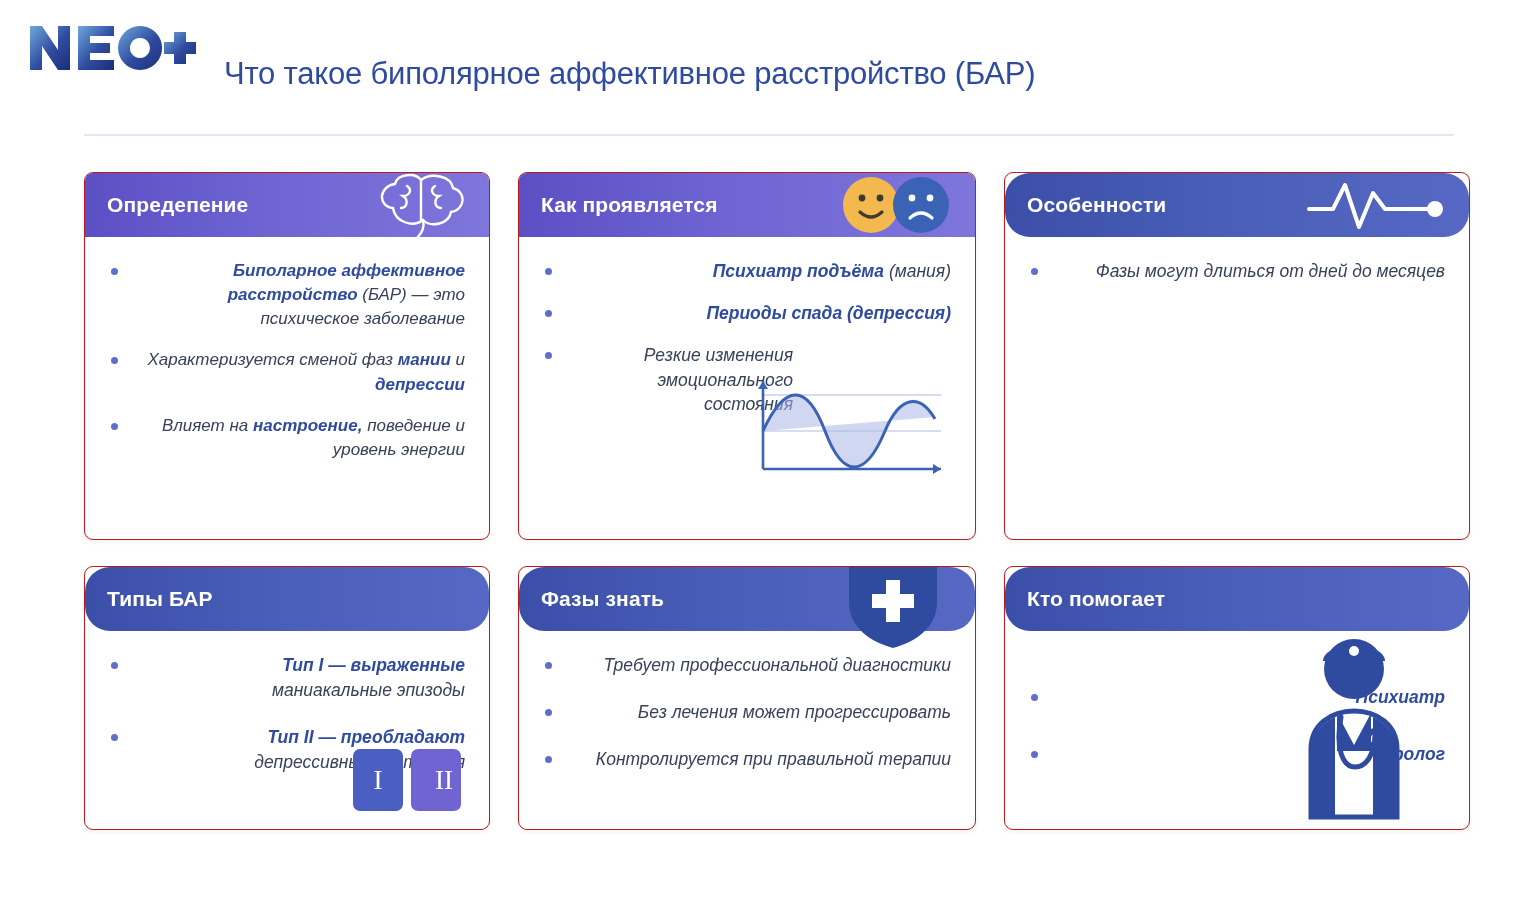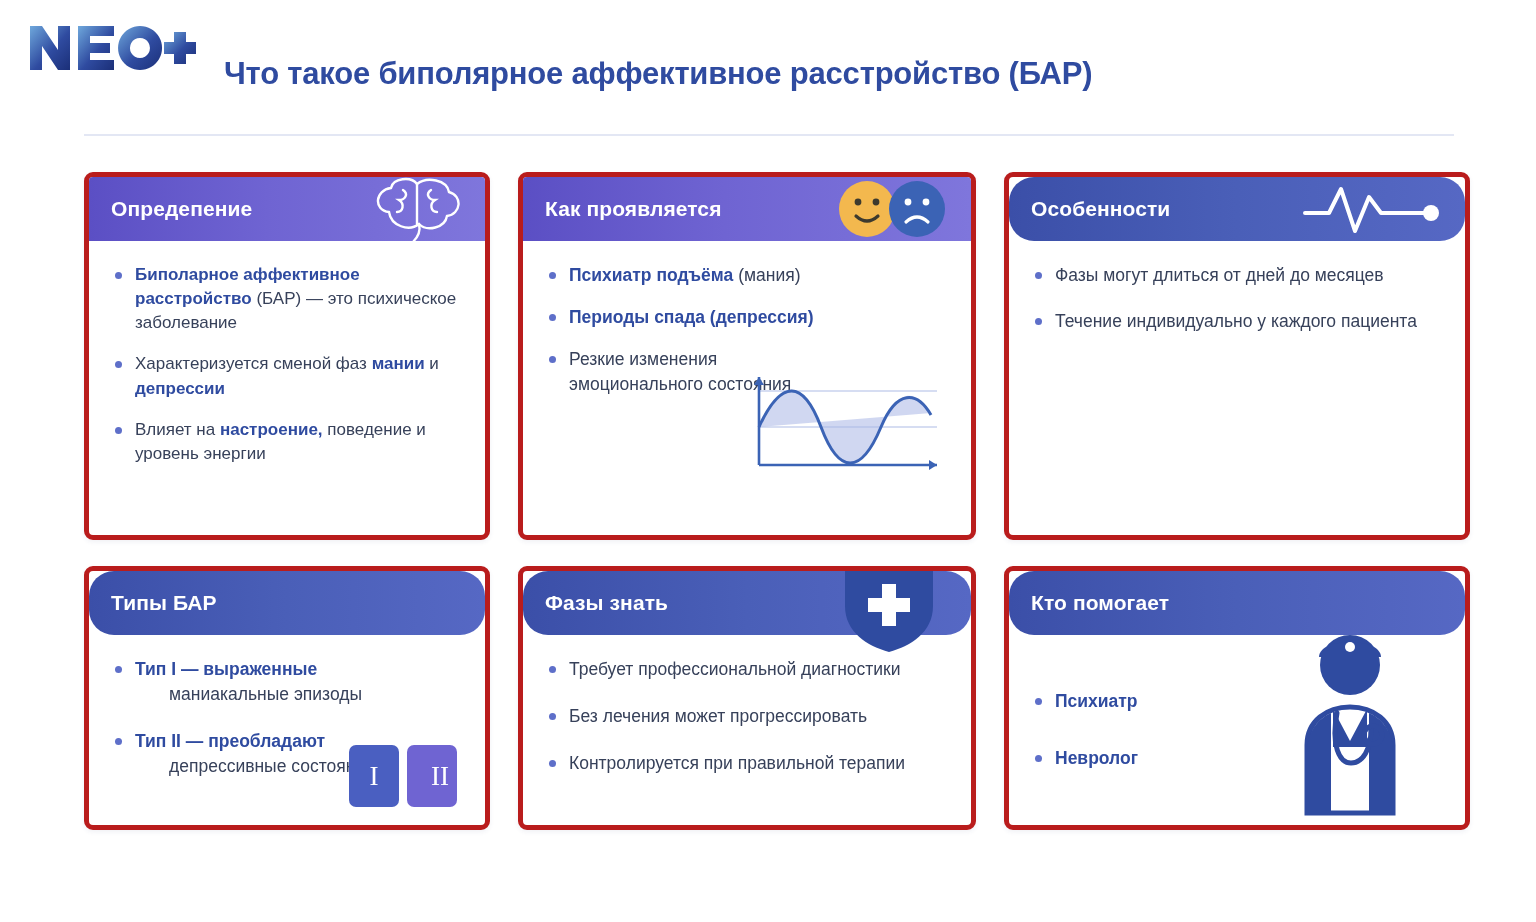--- a/index.html
+++ b/index.html
@@ -19,21 +19,21 @@
   
   .logo {
     position: absolute;
     left: 28px; top: 22px;
     width: 170px; height: 52px;
   }
   .title {
     position: absolute;
     left: 224px; top: 56px;
     font-size: 31px;
-    font-weight: bold;
+    font-weight: normal;
     color: #2f4ba0;
     letter-spacing: -0.2px;
     white-space: nowrap;
   }
   .header-rule {
     position: absolute;
     left: 84px; top: 134px;
     width: 1370px; height: 2px;
     background: #e3e7f4;
   }
@@ -45,26 +45,27 @@
     width: 1372px;
     display: grid;
     grid-template-columns: 406px 458px 466px;
     grid-template-rows: 368px 264px;
     column-gap: 28px;
     row-gap: 26px;
   }
   .card {
     position: relative;
     background: #ffffff;
-    border: 5px solid #b91c1c;
+    border: 1px solid #b91c1c;
     border-radius: 9px;
     box-shadow: 0 2px 5px rgba(40,60,120,0.07);
     overflow: hidden;
     display: flex;
     flex-direction: column;
+    text-align: right;
   }
   .card-head {
     position: relative;
     height: 64px;
     background: linear-gradient(90deg, #5b4fc4 0%, #6f64d2 45%, #7f76dc 100%);
     display: flex;
     align-items: center;
     padding: 0 22px;
     overflow: visible;
   }
@@ -87,21 +88,21 @@
     display: flex;
     align-items: center;
   }
   .card-body {
     flex: 1;
     padding: 22px 24px 14px 24px;
     position: relative;
   }
   ul.bullets {
     list-style: none;
-    margin: 0; padding: 0;
+    margin: 0; padding: 0; font-style: italic;
   }
   ul.bullets li {
     position: relative;
     padding-left: 22px;
     margin-bottom: 17px;
     font-size: 17.5px;
     line-height: 1.42;
     color: #37415a;
   }
   ul.bullets li:before {
@@ -255,21 +256,20 @@
         <span class="head-icon">
           <svg width="150" height="60" viewBox="0 0 150 60">
             <path d="M6,34 L30,34 L42,10 L56,52 L70,18 L82,34 L126,34" fill="none" stroke="#ffffff" stroke-width="4" stroke-linecap="round" stroke-linejoin="round"></path>
             <circle cx="132" cy="34" r="8" fill="#ffffff"></circle>
           </svg>
         </span>
       </div>
       <div class="card-body">
         <ul class="bullets">
           <li><span>Фазы могут длиться от дней до месяцев</span></li>
-          <li><span>Течение индивидуально у каждого пациента</span></li>
         </ul>
       </div>
     </section>
 
     <section class="card c4">
       <div class="card-head blue">
         <h2>Типы БАР</h2>
       </div>
       <div class="card-body">
         <ul class="bullets">

